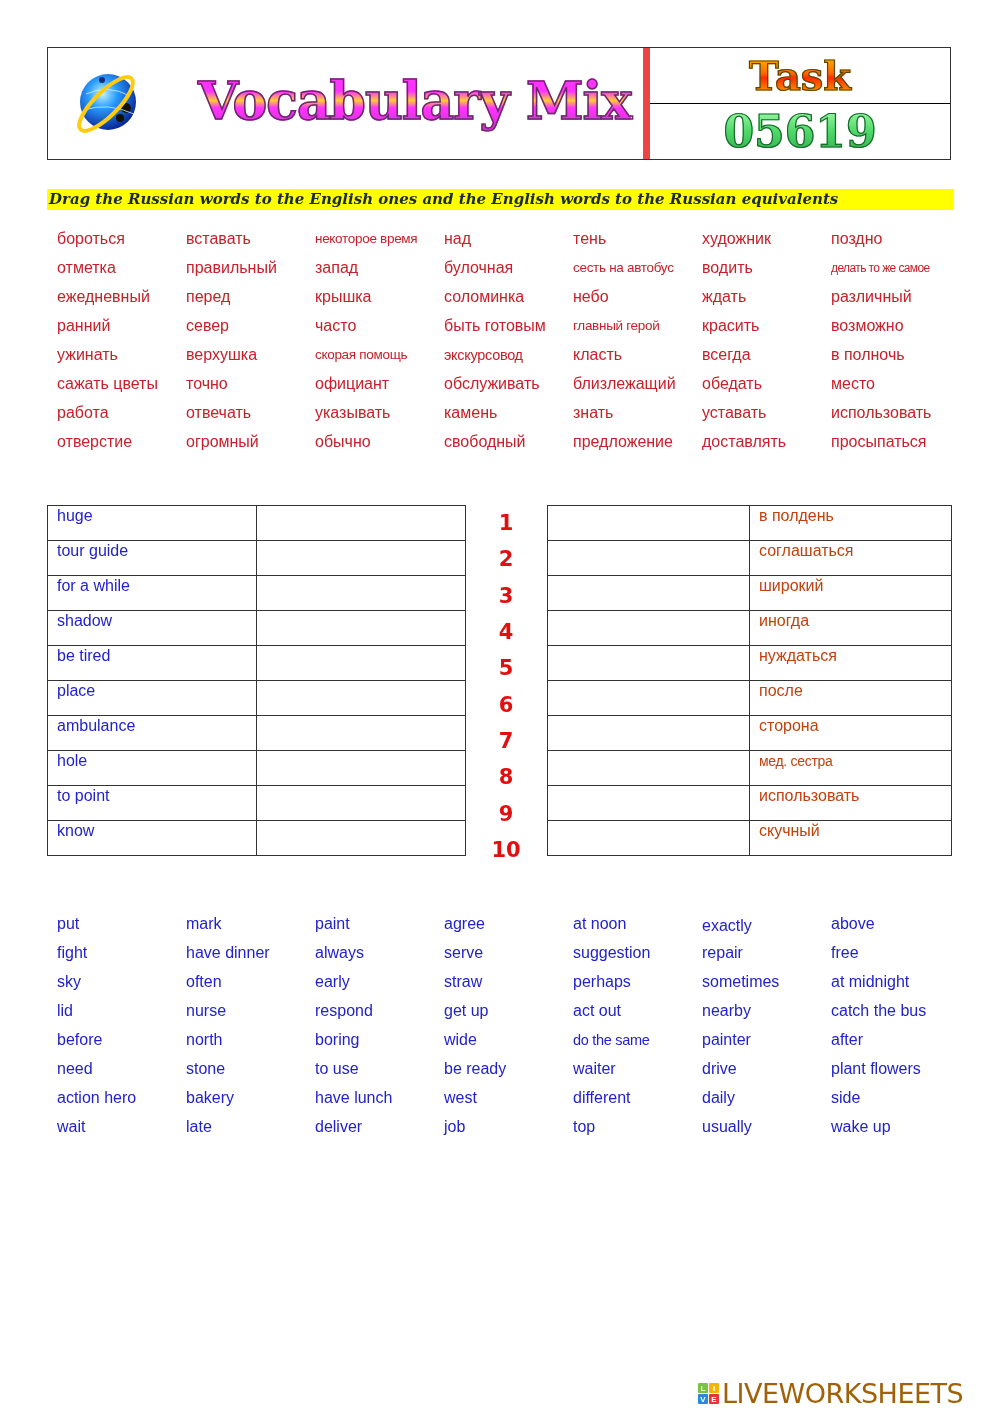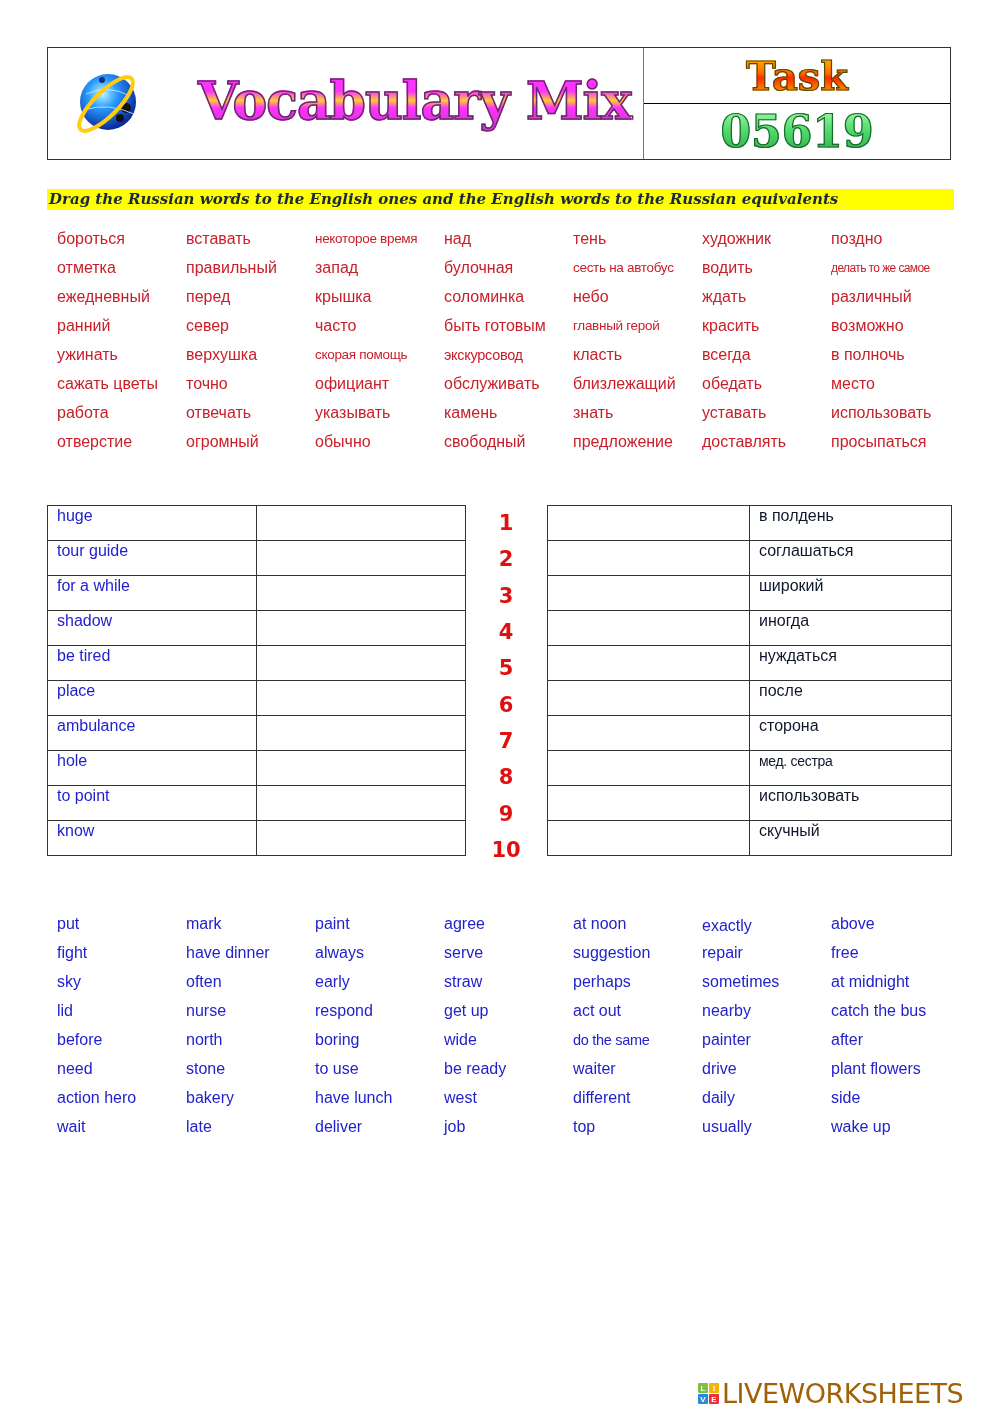--- a/index.html
+++ b/index.html
@@ -2,21 +2,21 @@
 <html><head>
   <meta charset="utf-8">
   <style>
     html, body { margin:0; padding:0; background:#ffffff; }
     body { width:1000px; height:1413px; position:relative; overflow:hidden;
            font-family:"Liberation Sans", sans-serif; }
 
     
     .header { position:absolute; left:47px; top:47px; width:904px; height:113px;
               border:1px solid #333; box-sizing:border-box; display:flex; }
-    .header-left { width:595px; border-right:1px solid #ef4444; position:relative; }
+    .header-left { width:595px; border-right:7px solid #ef4444; position:relative; }
     .header-right { flex:1; display:flex; flex-direction:column; }
     .header-right .cell { flex:1; display:flex; align-items:center; justify-content:center; }
     .header-right .cell.top { border-bottom:1px solid #000000; }
 
     .globe { position:absolute; left:20px; top:16px; width:76px; height:76px; }
     .title { position:absolute; left:150px; top:22px;
              font-family:"DejaVu Serif", serif; font-weight:bold; font-size:52px;
              letter-spacing:-1px;
              background:linear-gradient(180deg,#ff33ff 0%,#ff33ff 35%,#ffcc33 50%,#ff33ff 62%,#cc33cc 100%);
              -webkit-background-clip:text; background-clip:text; color:transparent;
@@ -49,21 +49,21 @@
 
     
     .table { position:absolute; top:505px; border-collapse:collapse; }
     .table td { border:1px solid #333; height:35px; padding:0 0 0 9px; vertical-align:top;
                 font-size:16px; line-height:20px; box-sizing:border-box; }
     .table-left { left:47px; }
     .table-left td.word { width:209px; color:#2222cc; }
     .table-left td.drop { width:209px; }
     .table-right { left:547px; }
     .table-right td.drop { width:202px; }
-    .table-right td.word { width:202px; color:#0f172a; }
+    .table-right td.word { width:202px; color:#c2410c; }
     .table-right td.word.narrow { font-size:14px; letter-spacing:-0.3px; }
 
     .numbers { position:absolute; left:480px; top:505px; width:52px; }
     .numbers div { height:36.3px; display:flex; align-items:center; justify-content:center;
                    font-family:"DejaVu Sans", sans-serif; font-weight:bold; font-size:21px;
                    color:#e01010; }
 
     
     .brand { position:absolute; left:698px; top:1378px; display:flex; align-items:center; gap:3px; }
     .live-tiles { display:grid; grid-template-columns:10px 10px; grid-template-rows:10px 10px; gap:1px; }

